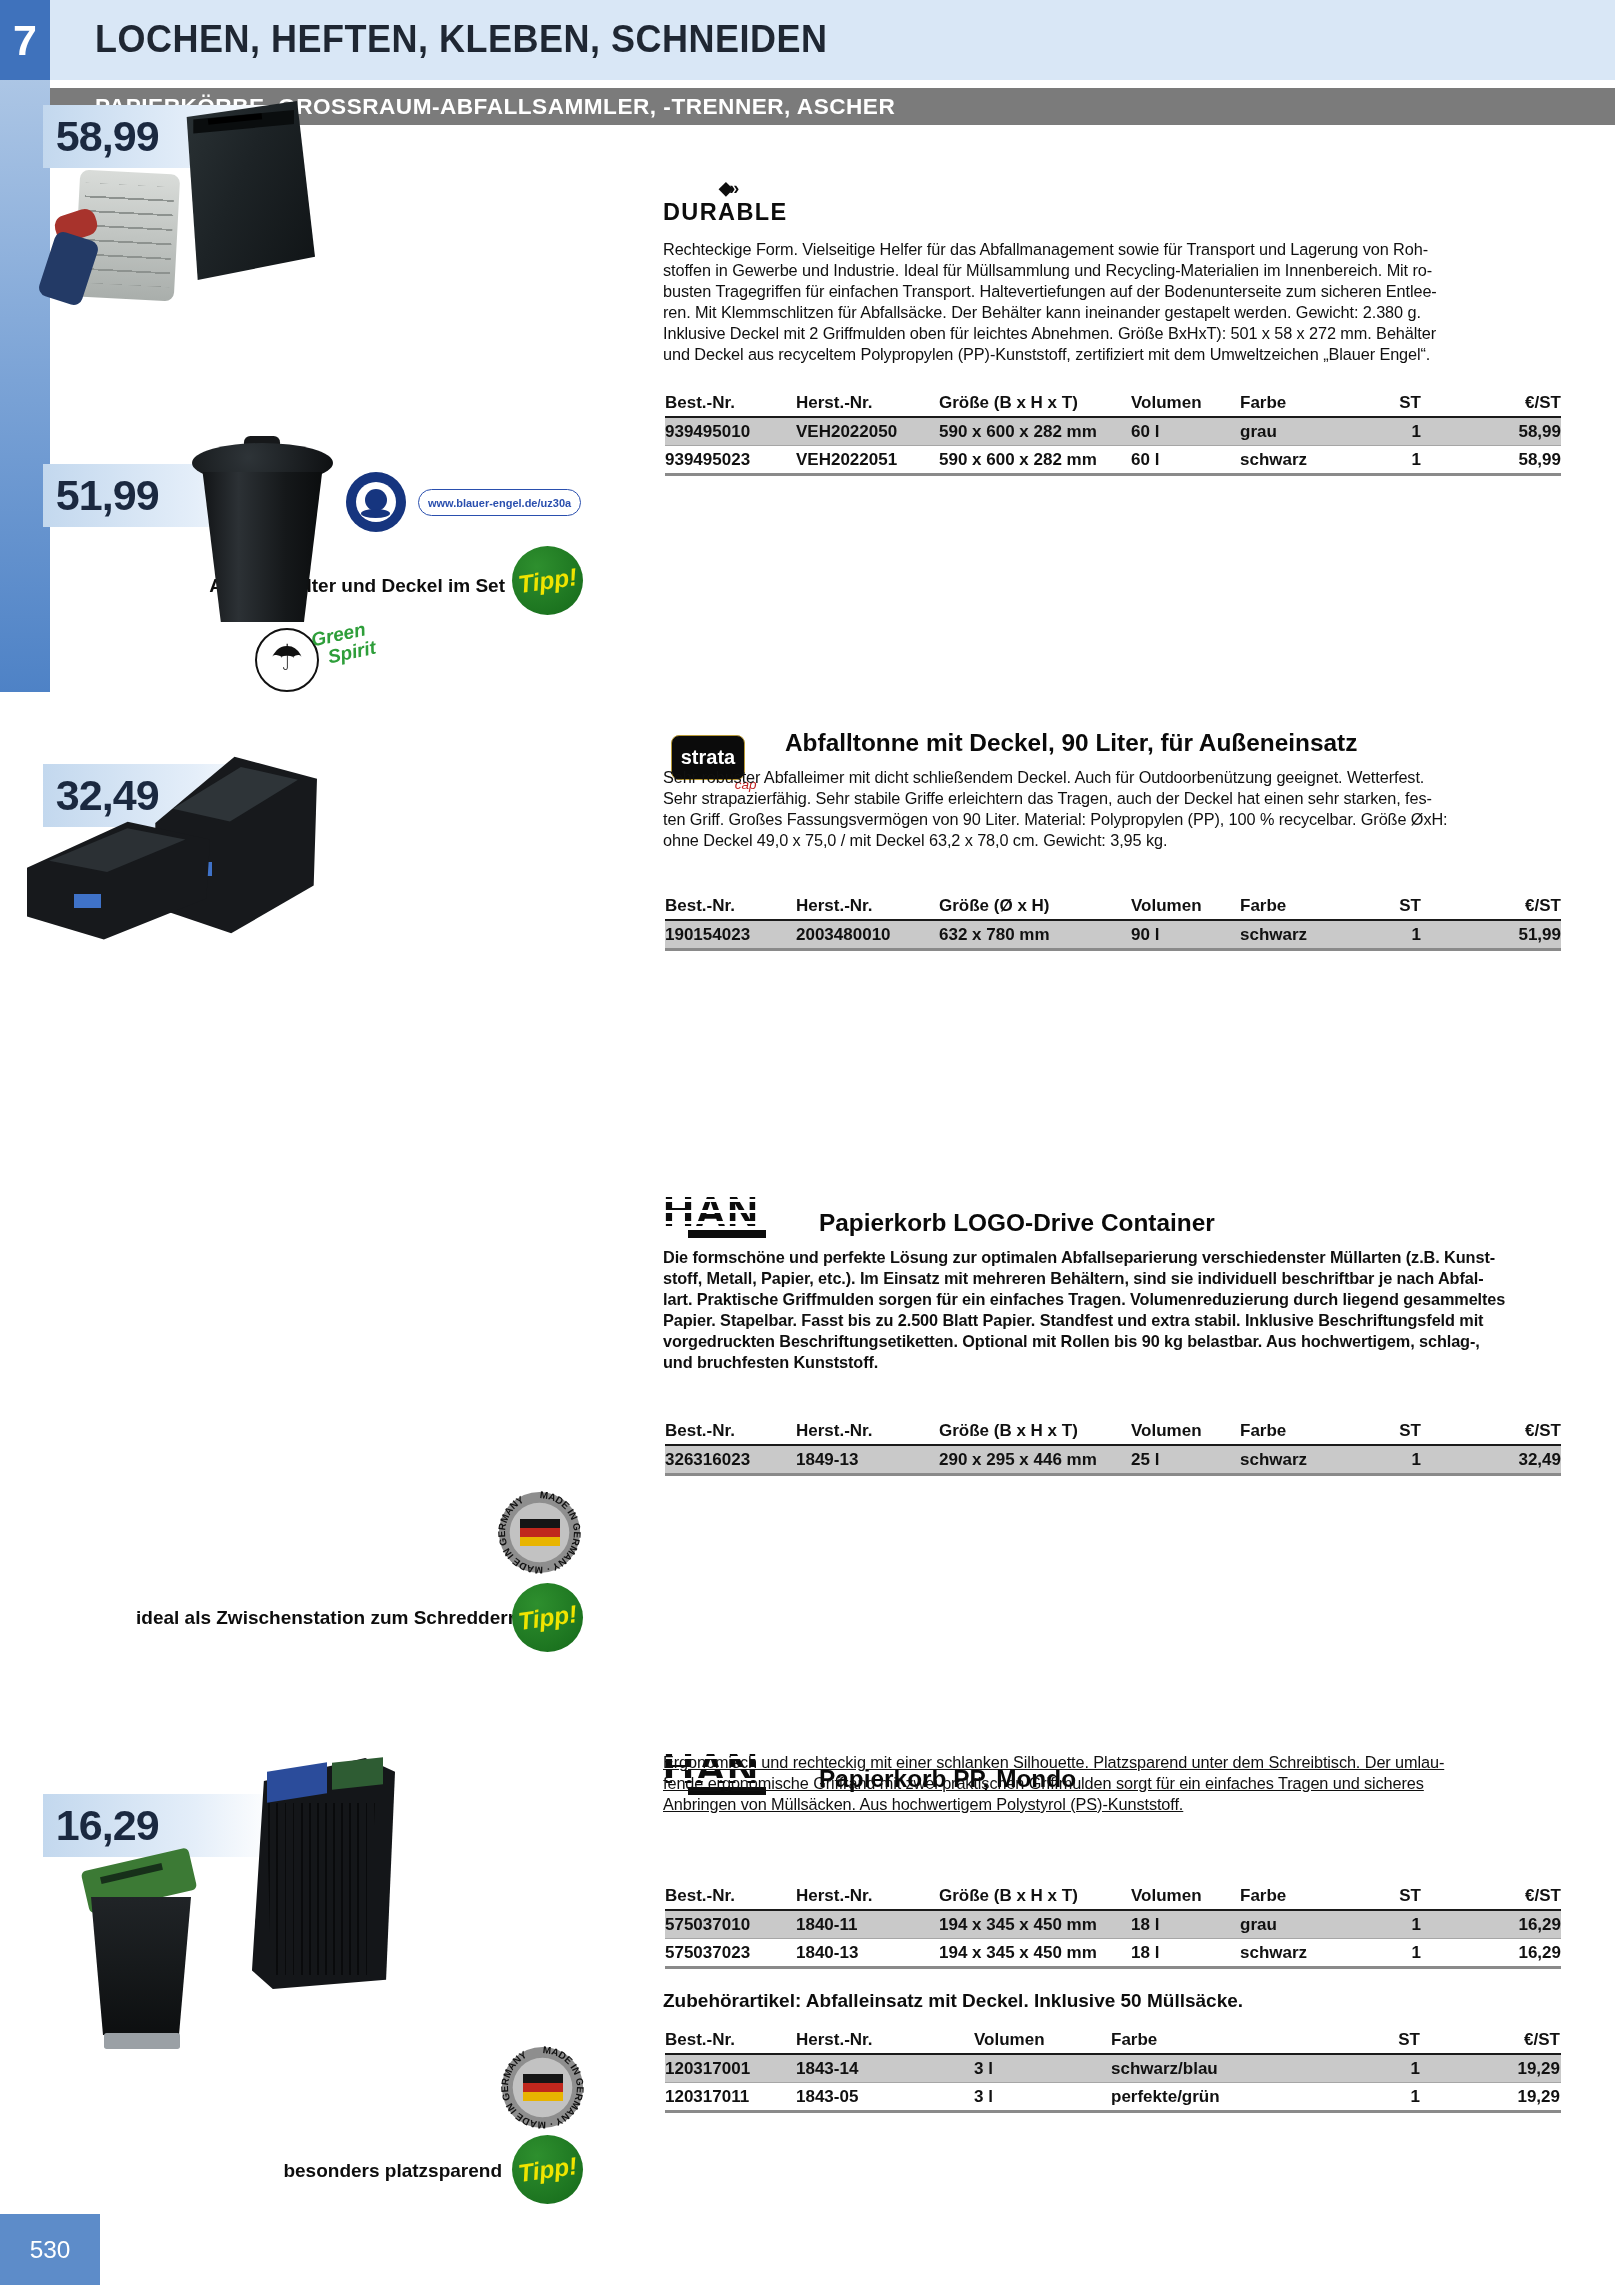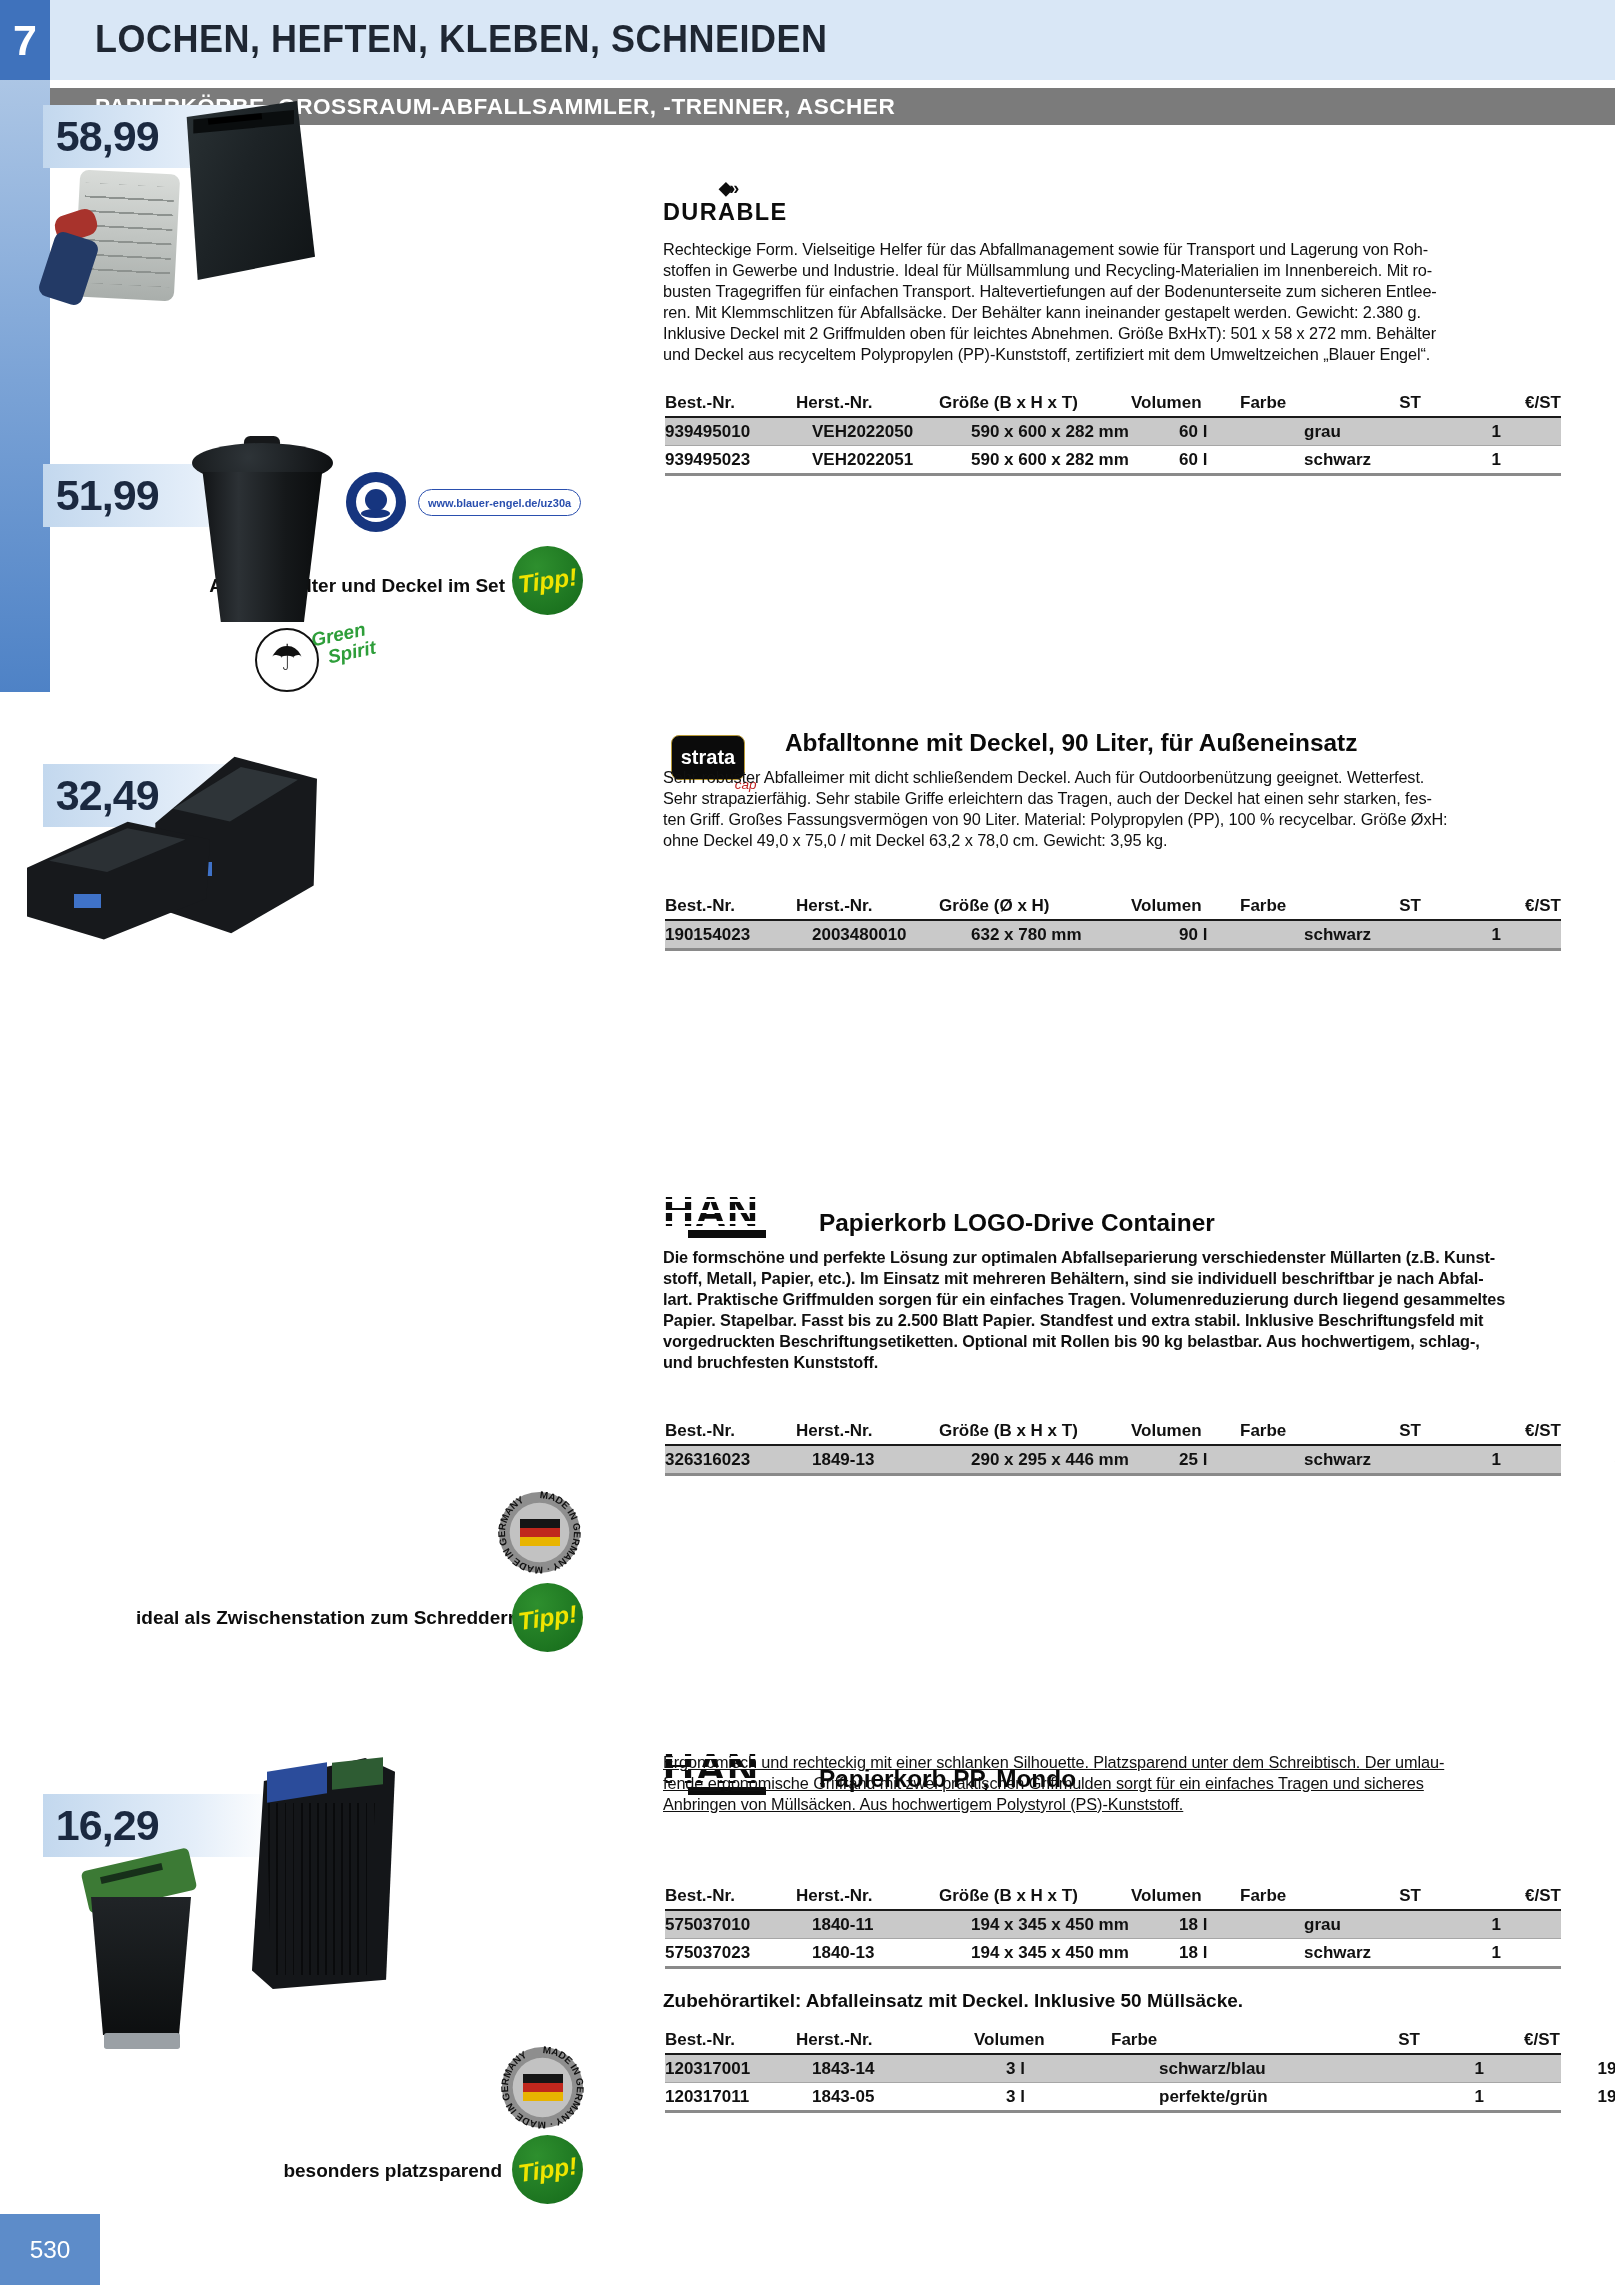--- a/index.html
+++ b/index.html
@@ -29,21 +29,21 @@
   .ptitle{position:absolute;margin:0;font-size:24.4px;font-weight:bold;color:#0a0a0a;white-space:nowrap;}
   .desc{position:absolute;width:905px;font-size:16.3px;line-height:21px;color:#101010;
         white-space:pre-line;letter-spacing:-0.1px;}
 
   
   .tbl{position:absolute;left:665px;width:896px;font-size:17px;font-weight:bold;}
   .thead,.trow{display:grid;align-items:center;}
   .tbl-a .thead,.tbl-a .trow{grid-template-columns:131px 143px 192px 109px 136px 45px 140px;}
   .tbl-b .thead,.tbl-b .trow{grid-template-columns:131px 178px 137px 264px 45px 140px;}
   .thead{height:27px;border-bottom:2.7px solid #1a1a1a;}
-  .trow{height:27px;border-bottom:1.8px solid #a6a6a6;gap:16px;}
+  .trow{height:27px;border-bottom:1.8px solid #a6a6a6;}
   .tbody .trow:last-child{border-bottom:3.6px solid #8a8a8a;}
   .trow.gray{background:#c9c9c9;}
   .thead .tcell:nth-last-child(-n+2),.trow .tcell:nth-last-child(-n+2){text-align:right;}
   .tcell{overflow:hidden;white-space:nowrap;}
 
   
   .dur-logo{position:absolute;}
   .dur-glyph{position:absolute;left:56px;top:-22px;font-size:18px;font-weight:bold;color:#0d0d0d;letter-spacing:-3.6px;}
   .dur-text{font-size:23.5px;font-weight:bold;color:#0d0d0d;letter-spacing:1.4px;}
 

